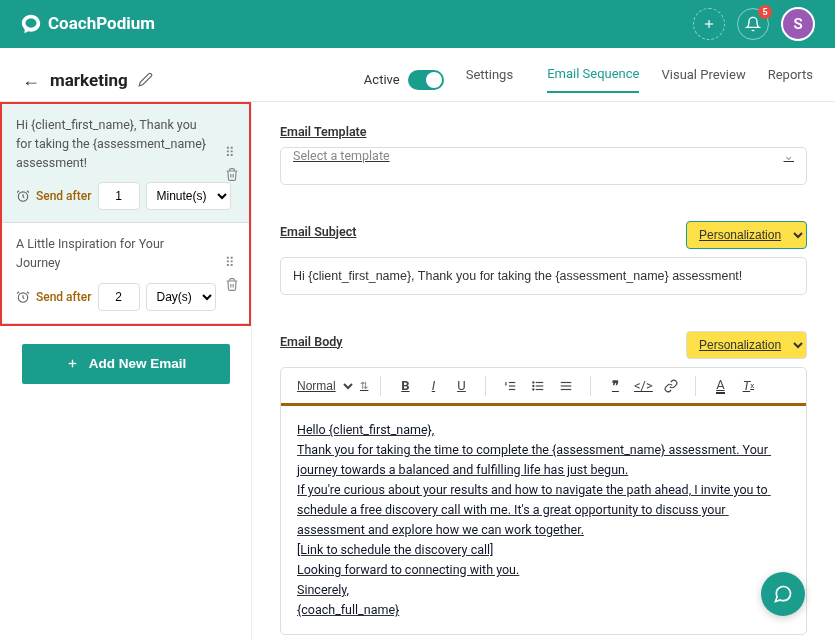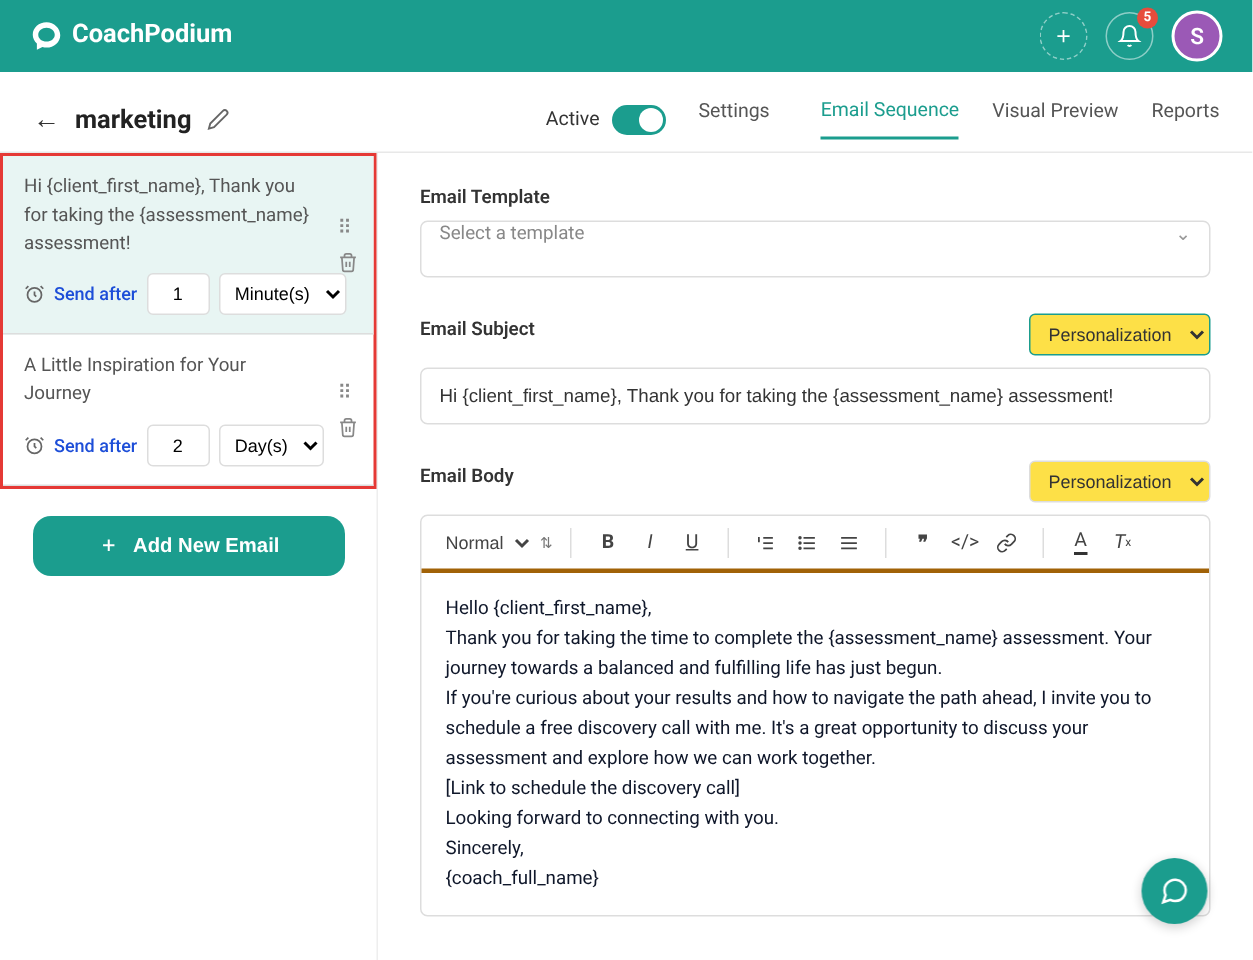--- a/index.html
+++ b/index.html
@@ -29,34 +29,34 @@
   
   .main { display: flex; }
   .sidebar { width: 252px; padding: 0; border-right: 1px solid #eee; }
   .email-list { border: 2px solid #e53935; }
   .email-card { padding: 12px 14px; border-bottom: 1px solid #ddd; position: relative; }
   .email-card.selected { background: #e8f5f3; }
   .email-card-title { font-size: 12.5px; color: #555; line-height: 1.5; padding-right: 24px; }
   .card-icons { position: absolute; right: 10px; top: 50%; transform: translateY(-50%); display: flex; flex-direction: column; gap: 8px; color: #888; }
   .send-after-row { display: flex; align-items: center; gap: 6px; margin-top: 10px; }
   .clock-icon { color: #666; }
-  .send-after-label { font-size: 12px; color: #1d4ed8; font-weight: 500; }
+  .send-after-label { font-size: 12px; color: #a16207; font-weight: 500; }
   .mini-input { width: 42px; height: 28px; border: 1px solid #ddd; border-radius: 4px; text-align: center; font-size: 12px; }
   .mini-select { height: 28px; border: 1px solid #ddd; border-radius: 4px; font-size: 12px; padding: 0 6px; background: #fff; }
-  .add-email-btn { margin: 18px 22px; background: #1b9d8e; color: #fff; border: none; border-radius: 12px; height: 40px; width: 208px; font-size: 13.5px; font-weight: 600; cursor: pointer; display: flex; align-items: center; justify-content: center; gap: 10px; }
+  .add-email-btn { margin: 18px 22px; background: #1b9d8e; color: #fff; border: none; border-radius: 2px; height: 40px; width: 208px; font-size: 13.5px; font-weight: 600; cursor: pointer; display: flex; align-items: center; justify-content: center; gap: 10px; }
   
   .content { flex: 1; padding: 22px 28px; }
   .field-label { font-size: 12.5px; font-weight: 600; color: #333; margin-bottom: 8px; }
   .field-row { display: flex; justify-content: space-between; align-items: center; margin-bottom: 8px; }
   .select-box { width: 100%; height: 38px; border: 1px solid #ddd; border-radius: 5px; padding: 0 12px; font-size: 12.5px; color: #888; background: #fff; display: flex; align-items: flex-start; justify-content: space-between; cursor: pointer; }
   .select-box .chev { color: #999; }
   .small-select { height: 28px; border: 1px solid #1b9d8e; border-radius: 4px; font-size: 12px; padding: 0 8px; background: #fde047; color: #333; min-width: 120px; }
   .small-select.plain { border-color: #ddd; }
   .text-input { width: 100%; height: 38px; border: 1px solid #ddd; border-radius: 5px; padding: 0 12px; font-size: 12.5px; color: #333; }
-  .section { margin-bottom: 24px; }
+  .section { margin-bottom: 36px; text-decoration: underline; }
   
   .editor { border: 1px solid #ddd; border-radius: 5px; }
   .toolbar { height: 38px; border-bottom: 3px solid #a16207; display: flex; align-items: center; padding: 0 12px; gap: 4px; }
   .tb-select { border: none; font-size: 12px; color: #444; background: transparent; padding-right: 4px; }
   .tb-sep { width: 1px; height: 20px; background: #ddd; margin: 0 8px; }
   .tb-btn { width: 24px; height: 24px; display: flex; align-items: center; justify-content: center; color: #444; cursor: pointer; font-size: 13px; }
   .editor-body { padding: 14px 16px; font-size: 12.5px; line-height: 1.6; color: #0f172a; min-height: 200px; white-space: pre-wrap; }
   
   .fab { position: fixed; bottom: 24px; right: 30px; width: 44px; height: 44px; border-radius: 50%; background: #1b9d8e; color: #fff; display: flex; align-items: center; justify-content: center; cursor: pointer; box-shadow: 0 2px 8px rgba(0,0,0,0.2); }
 </style>

